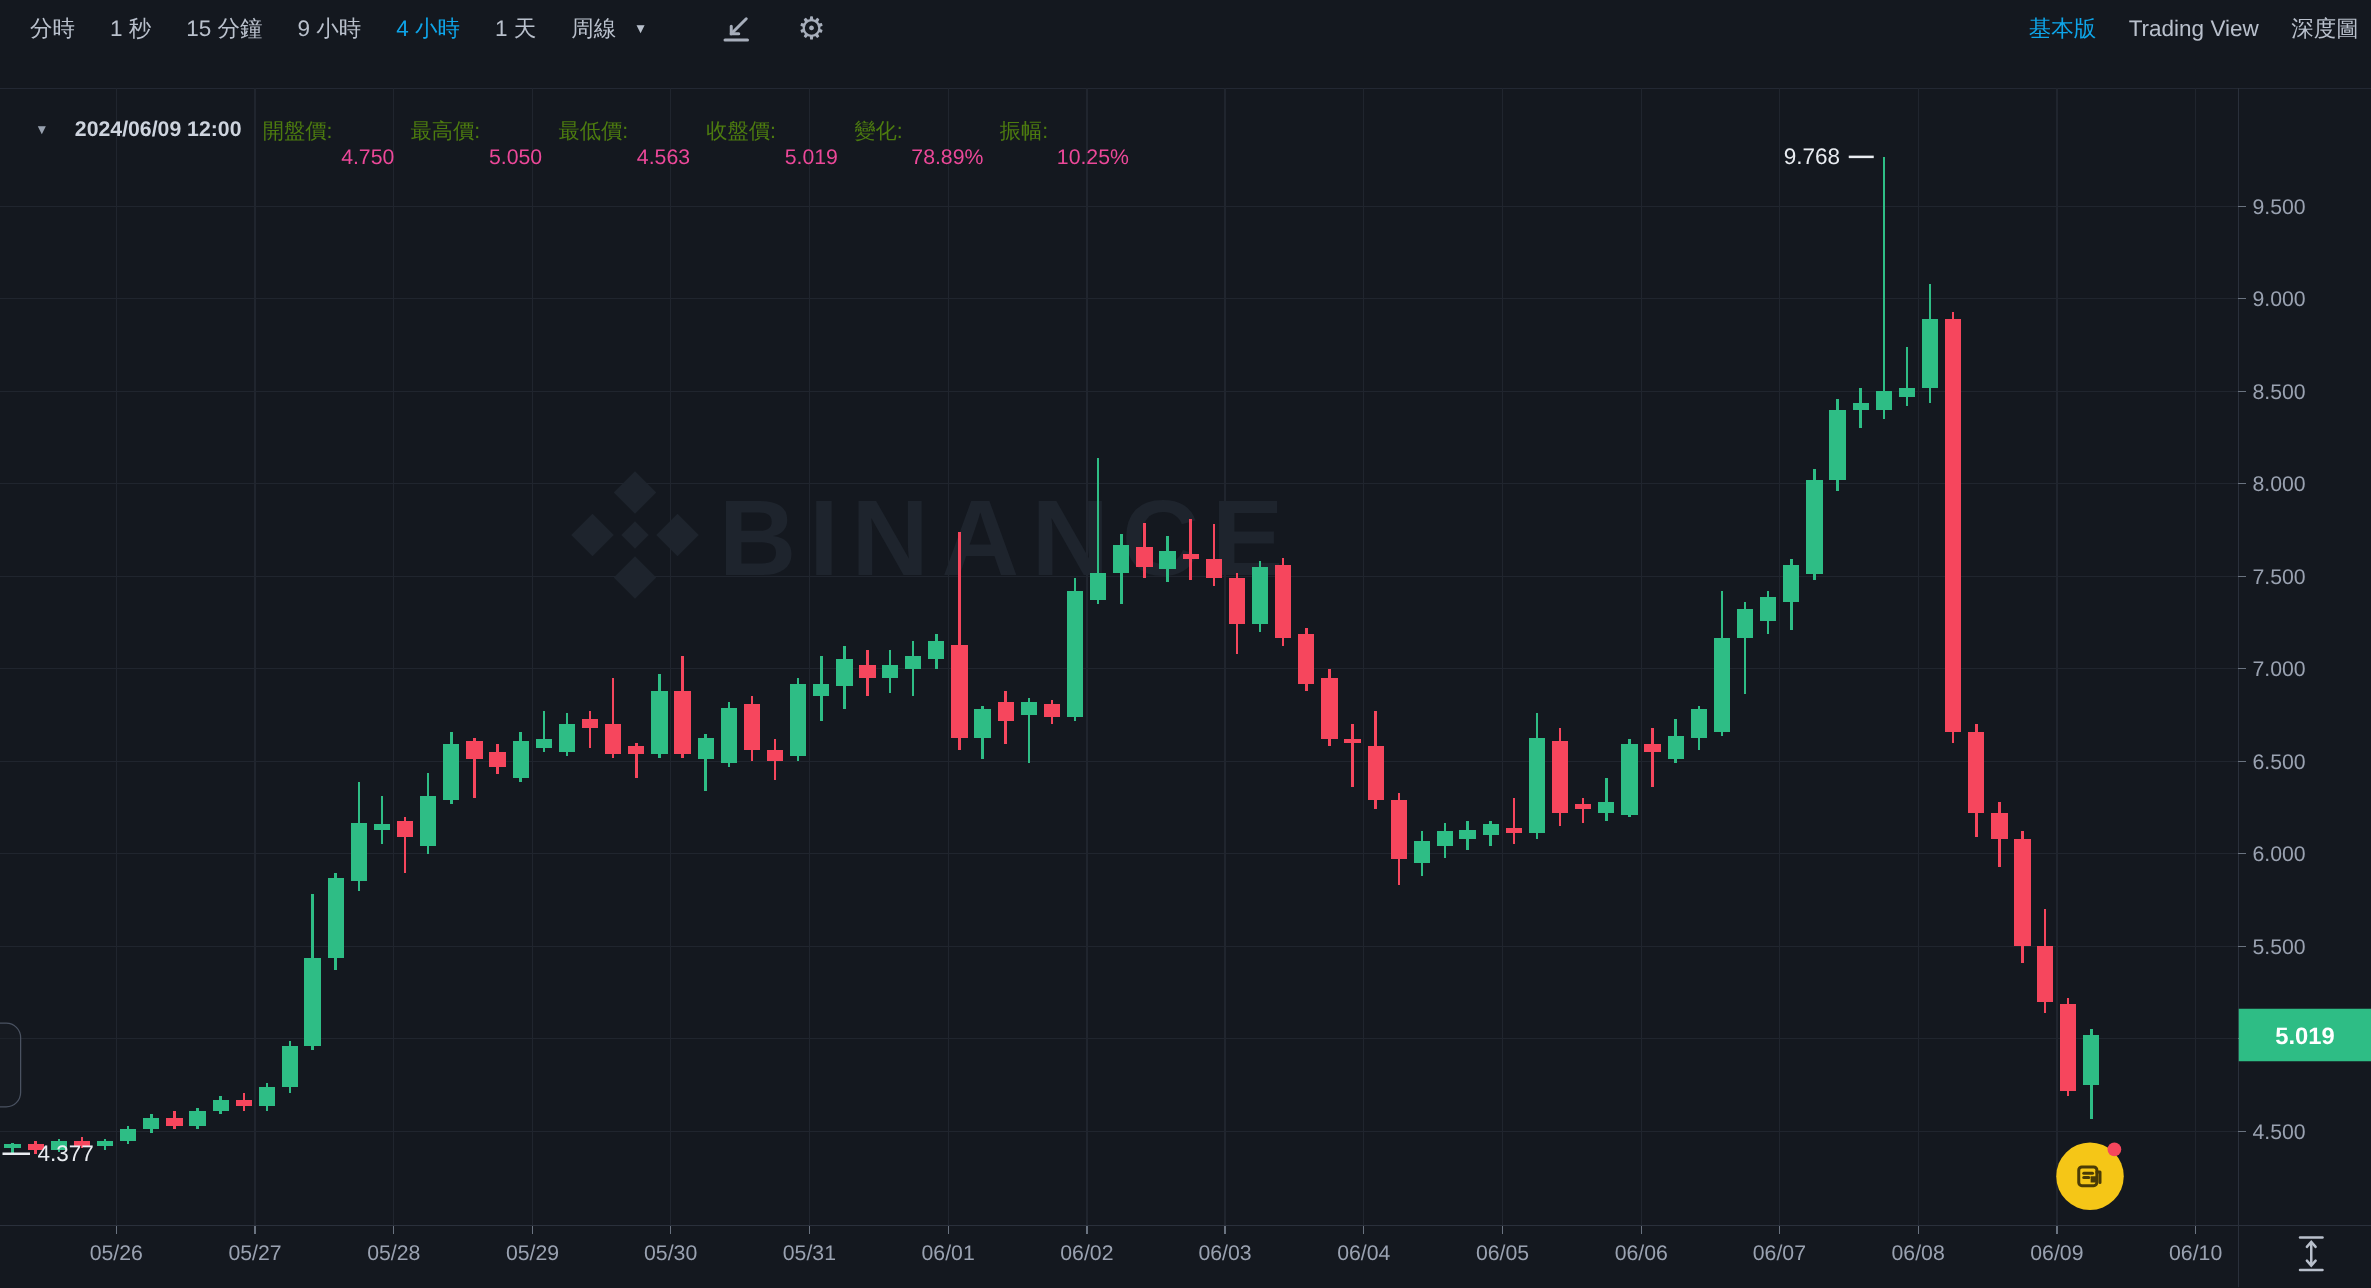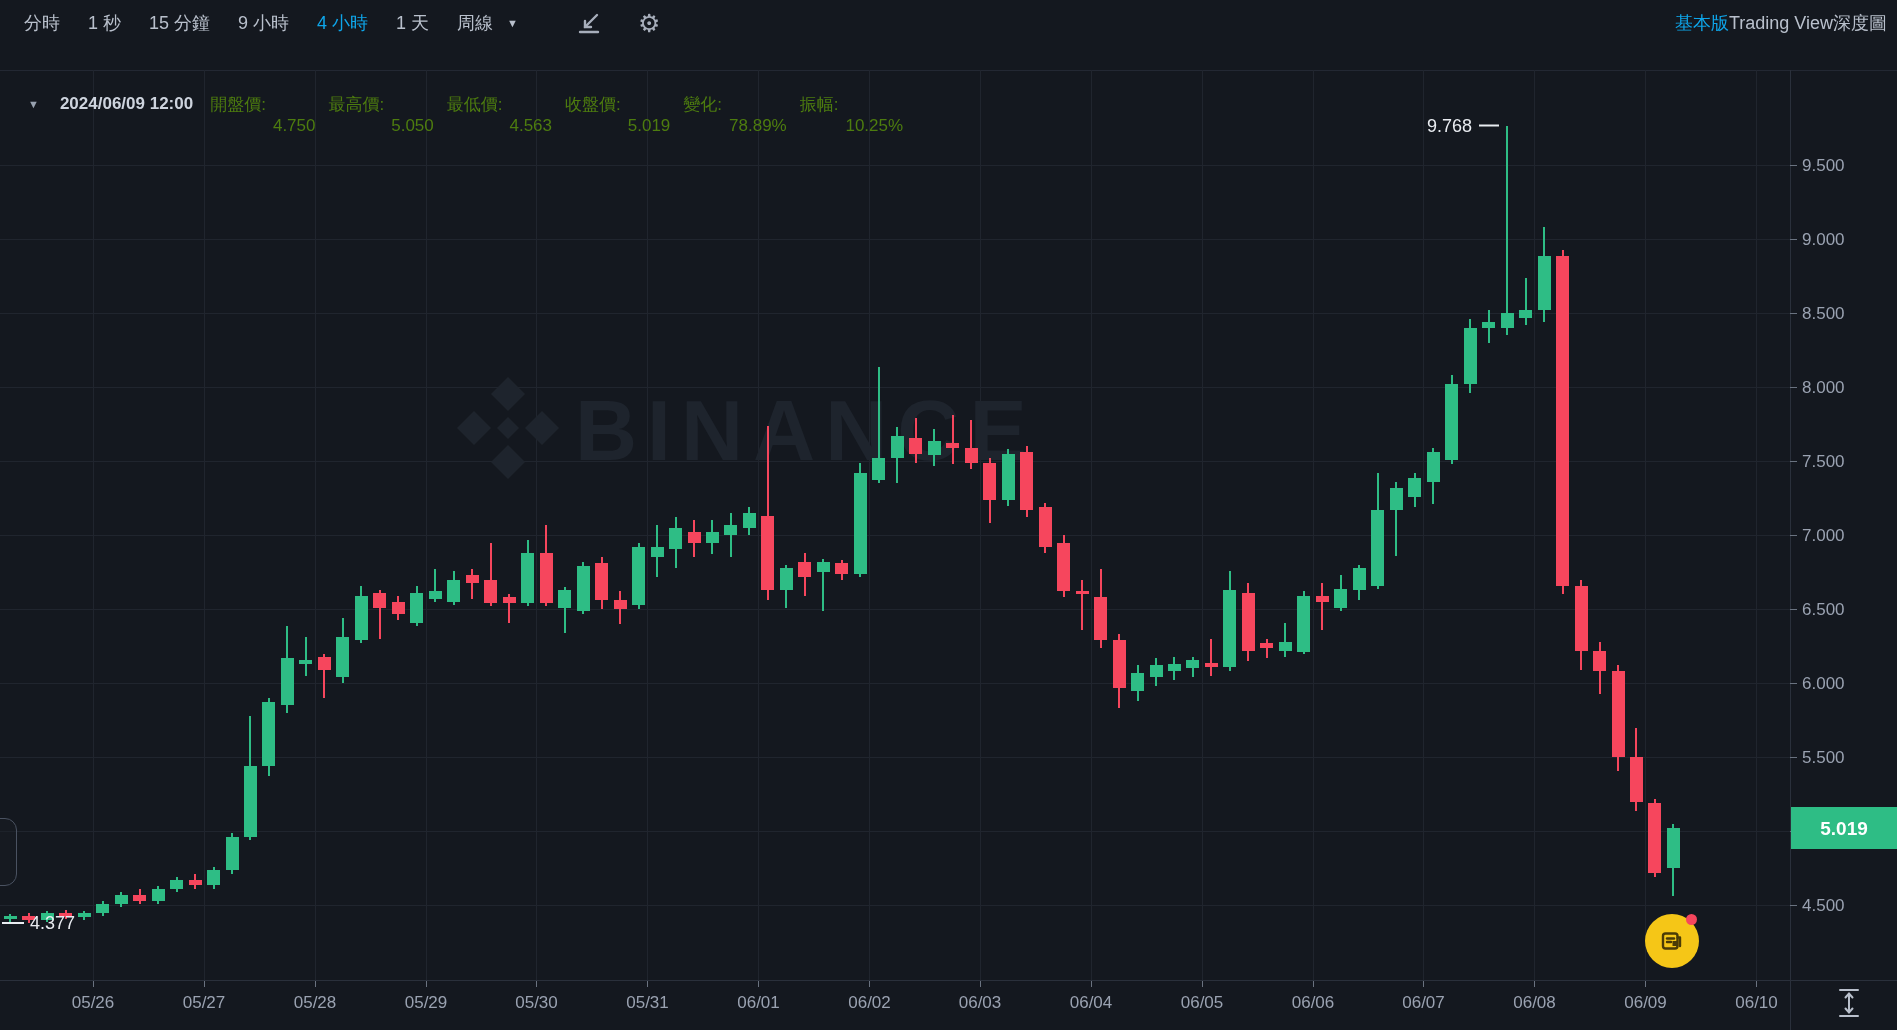--- a/index.html
+++ b/index.html
@@ -4,35 +4,35 @@
 <style>
   html,body{margin:0;padding:0;background:#14181F;width:1897px;height:1030px;overflow:hidden;
     font-family:"Liberation Sans","DejaVu Sans",sans-serif;}
   .stage{position:relative;width:1897px;height:1030px;background:#14181F;}
   #chart{position:absolute;left:0;top:0;z-index:1;}
   svg text{font-family:"Liberation Sans","DejaVu Sans",sans-serif;}
 
   .toolbar{position:absolute;left:0;top:0;right:0;height:46px;display:flex;align-items:center;
     justify-content:space-between;padding:0 8px 0 24px;z-index:5;background:#14181F;}
   .tb-left{display:flex;align-items:center;gap:28px;}
-  .tb-right{display:flex;align-items:center;padding-right:2px;}
+  .tb-right{display:flex;align-items:center;gap:26px;padding-right:2px;}
   .tb-item{color:#B9C0CC;font-size:18px;cursor:pointer;white-space:nowrap;}
   .tb-item.active{color:#0ea5e9;}
   .tb-caret{color:#B9C0CC;font-size:11px;margin-left:-14px;cursor:pointer;}
   .tb-icon{display:flex;align-items:center;cursor:pointer;}
   .tb-icon.first{margin-left:30px;}
   .tb-icon.gear{margin-left:8px;color:#A7AEBB;font-size:25px;line-height:1;}
 
   .infobar{position:absolute;left:28px;top:72px;display:flex;align-items:center;gap:13px;
     z-index:4;font-size:17px;white-space:nowrap;pointer-events:none;}
   .ib-caret{color:#98A1AF;font-size:11px;pointer-events:auto;cursor:pointer;}
   .ib-dt{color:#CED4DE;margin:0 4px 0 8px;font-weight:bold;}
   .ib-pair{display:flex;align-items:center;}
   .ib-label{color:#4d7c0f;}
-  .ib-val{color:#4d7c0f;margin-left:7px;margin-top:44px;}
+  .ib-val{color:#ec4899;margin-left:7px;margin-top:44px;}
 
   .left-handle{position:absolute;left:-13px;top:818px;width:28px;height:66px;z-index:3;
     border:1px solid #4A5261;border-radius:12px;background:rgba(24,29,37,.4);cursor:pointer;}
 
   .news-btn{position:absolute;left:1645px;top:914px;width:54px;height:54px;border-radius:50%;
     background:#F5C617;z-index:3;display:flex;align-items:center;justify-content:center;cursor:pointer;}
   .news-btn .dot{position:absolute;right:2px;top:0px;width:11px;height:11px;border-radius:50%;
     background:#F6465D;}
 
   .scale-btn{position:absolute;left:1836px;top:988px;width:26px;height:30px;z-index:3;cursor:pointer;}

